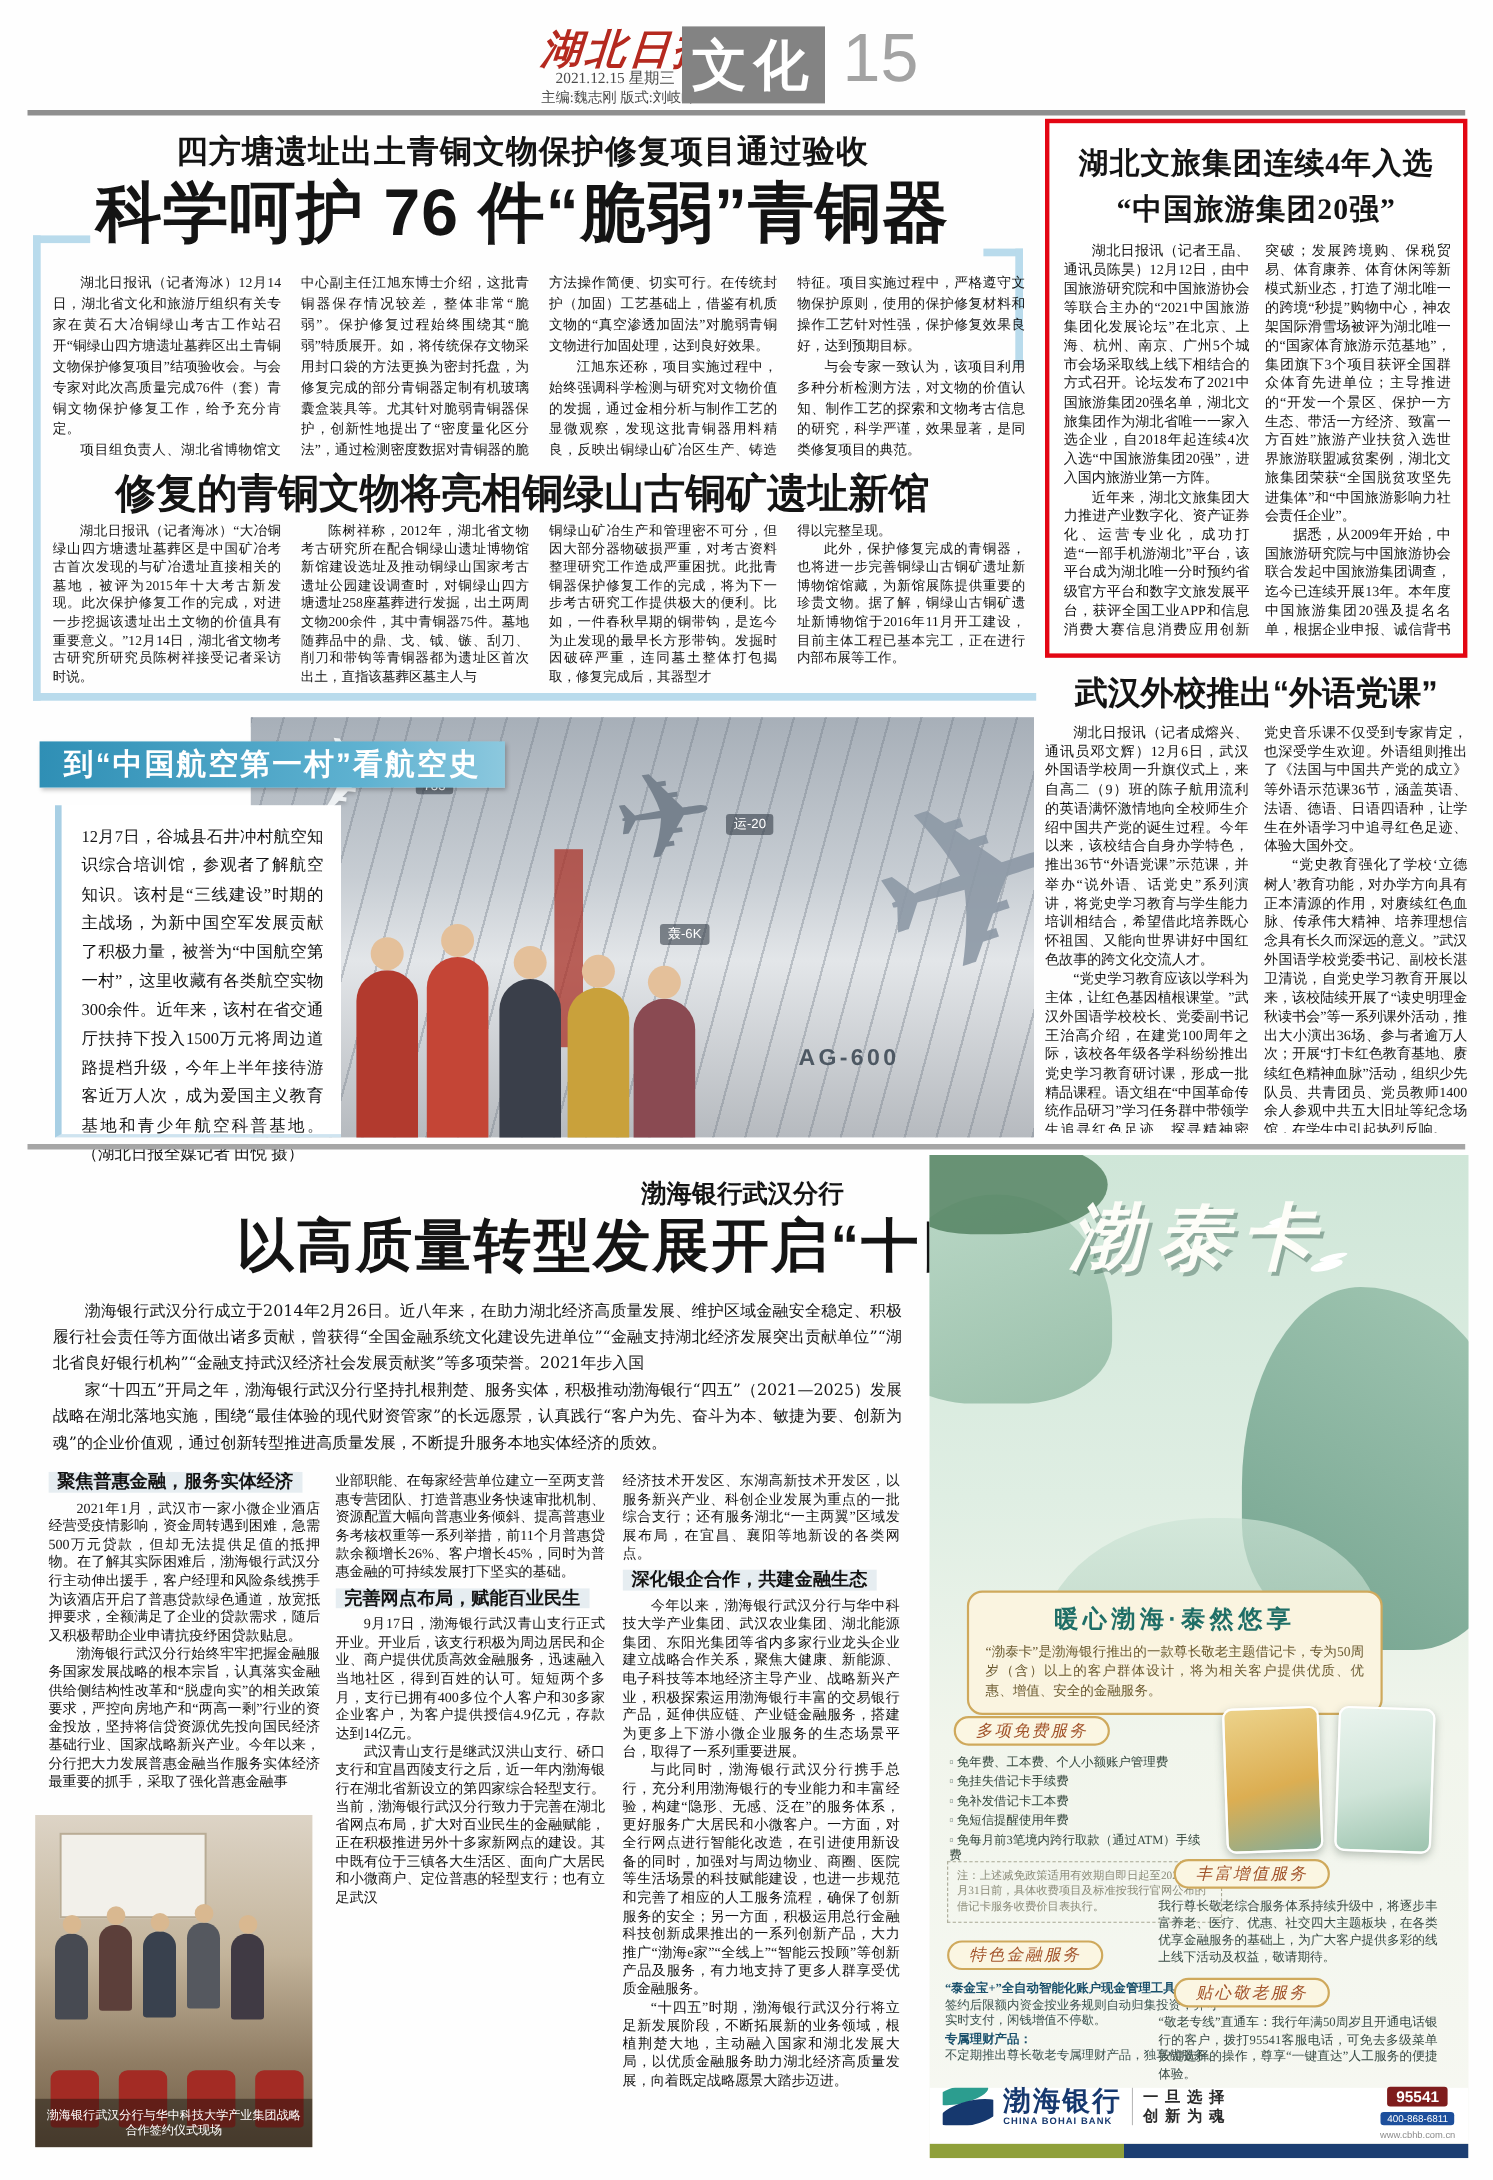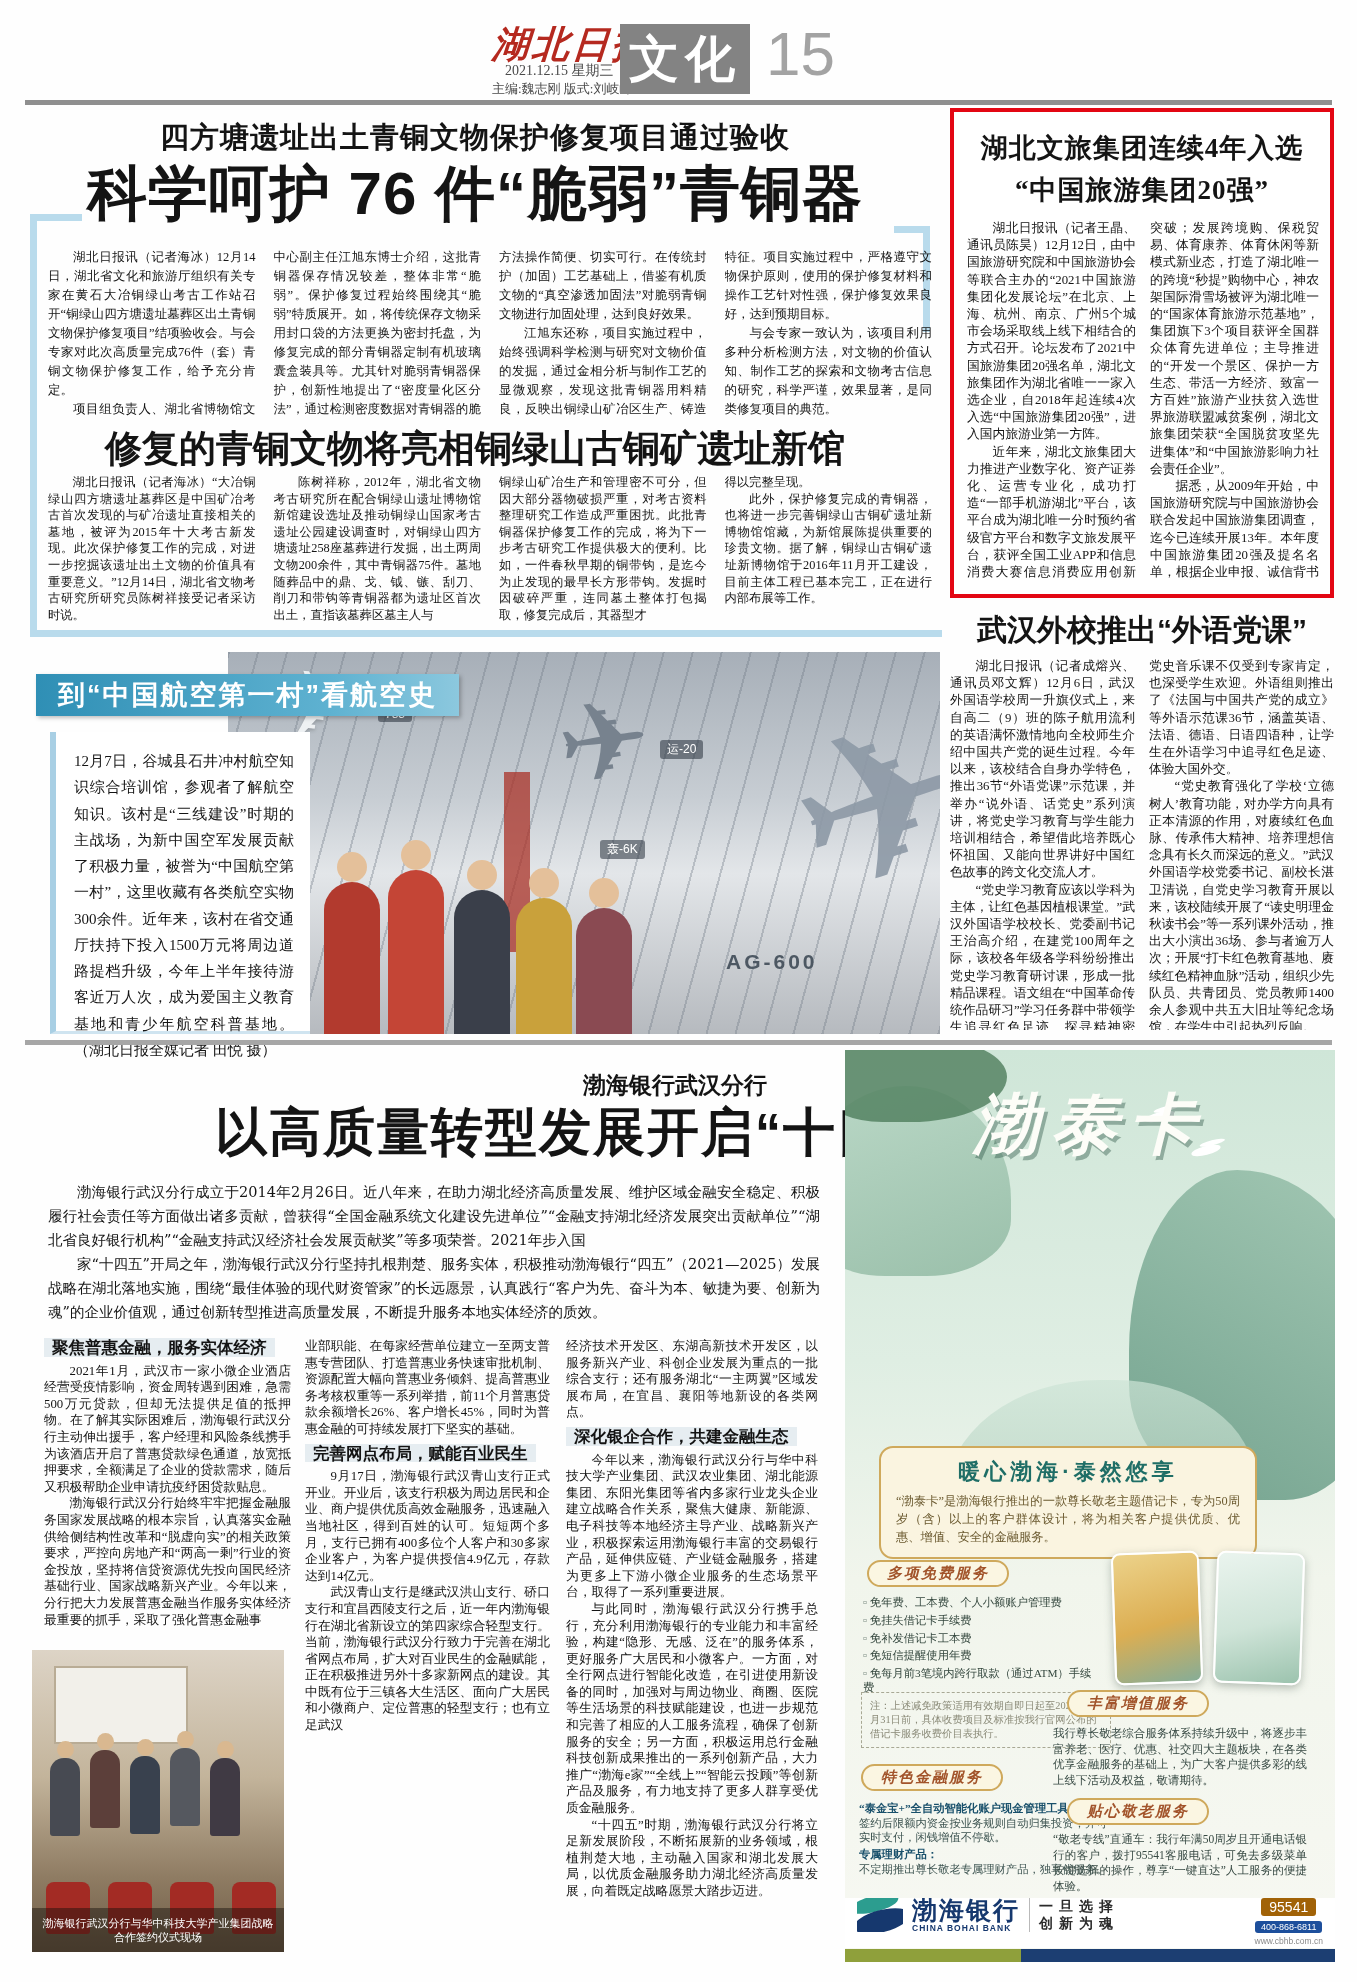--- a/index.html
+++ b/index.html
@@ -101,21 +101,21 @@
       border-radius:50% 45% 40% 50%/70% 60% 30% 30%;opacity:.7;}
   #pine{left:-18px;top:-12px;width:180px;height:84px;background:#4e7d5b;border-radius:0 60% 70% 40%;opacity:.8;}
   .crane{position:absolute;width:30px;height:9px;background:#fff;border-radius:50%;transform:rotate(-14deg);box-shadow:8px -6px 0 -2px #fff;}
   #ad-title{left:0;top:30px;width:100%;text-align:center;font-size:66px;font-weight:900;font-style:italic;
      color:#fdfdf8;letter-spacing:12px;text-shadow:3px 4px 0 rgba(40,80,66,.4);}
   #ad-banner{left:34px;top:396px;width:378px;background:#faf4e0;border:2px solid #cfa95c;border-radius:14px;
      padding:9px 15px 11px;box-sizing:border-box;}
   #ad-slogan{text-align:center;font-size:22px;font-weight:900;color:#1f6e66;letter-spacing:4px;margin-bottom:5px;}
   #ad-desc{font-size:12.3px;line-height:18px;color:#6b5a30;text-align:justify;}
   .pill{position:absolute;border:2px solid #cfa95c;background:#fbf6e2;border-radius:16px;padding:2px 18px;
-     font-size:15px;font-weight:700;font-style:italic;color:#a2542b;letter-spacing:2px;}
+     font-size:15px;font-weight:400;font-style:italic;color:#a2542b;letter-spacing:2px;}
   #pill-free{left:22px;top:510px;}
   #ad-free{left:18px;top:546px;width:238px;font-size:11.3px;line-height:13.8px;color:#33463d;}
   #ad-free p{margin:0 0 4px;text-indent:0;}
   #ad-free p::before{content:"▫ ";color:#7d8d84;}
   #ad-cards{left:268px;top:502px;width:210px;}
   .card{display:inline-block;width:84px;height:128px;border-radius:9px;border:2px solid #fff;
      box-shadow:0 3px 8px rgba(60,80,70,.35);vertical-align:top;}
   .cardA{background:linear-gradient(165deg,#ecd28a 0%,#dcae52 55%,#86ad97 100%);margin-right:10px;transform:rotate(-2deg);}
   .cardB{background:linear-gradient(165deg,#eaf4ee 0%,#cfe4d8 55%,#9cc3ae 100%);transform:rotate(2deg);}
   #ad-note{left:16px;top:642px;width:250px;border:1px dashed #a8a894;color:#8b8b79;font-size:10.3px;
@@ -131,21 +131,21 @@
   #ad-footer{left:0;top:848px;width:490px;height:50px;background:#fff;display:flex;align-items:flex-start;
      padding:0 12px;box-sizing:border-box;gap:9px;}
   #wave{width:46px;height:34px;position:relative;overflow:hidden;flex:none;}
   #wave .w1{position:absolute;left:-4px;top:12px;width:58px;height:22px;background:#16386e;border-radius:50%;transform:rotate(-14deg);}
   #wave .w2{position:absolute;left:-8px;top:-2px;width:50px;height:16px;background:#2c9d8f;border-radius:50%;transform:rotate(-14deg);}
   #bank-cn{font-size:25px;font-weight:900;color:#16386e;letter-spacing:2px;line-height:1;}
   #bank-en{font-size:8.5px;font-weight:700;color:#16386e;letter-spacing:1px;}
   #foot-div{width:1px;height:34px;background:#b9b9b9;flex:none;}
   .slog{font-size:14px;font-weight:700;color:#2b2b2b;letter-spacing:6px;line-height:17px;}
   #phone-block{margin-left:auto;text-align:center;}
-  #phone-95541{background:#a16207;color:#fff;font-weight:400;font-size:14px;padding:1px 8px;border-radius:3px;}
+  #phone-95541{background:#7f1d1d;color:#fff;font-weight:700;font-size:14px;padding:1px 8px;border-radius:3px;}
   #phone-400{background:#1d4f9c;color:#fff;font-size:9px;padding:1px 6px;border-radius:3px;margin-top:2px;}
   #website{font-size:8.5px;color:#8a8a8a;margin-top:2px;}
   #ad-stripe{left:0;top:899px;width:490px;height:13px;background:linear-gradient(90deg,#8fa03b 0 36%,#1c3e72 36% 100%);}
 </style>
 </head>
 <body>
 
 <div class="abs" id="masthead-logo">湖北日报</div>
 <div class="abs" id="masthead-date">2021.12.15 星期三</div>
 <div class="abs" id="masthead-editors">主编:魏志刚 版式:刘岐峰</div>

